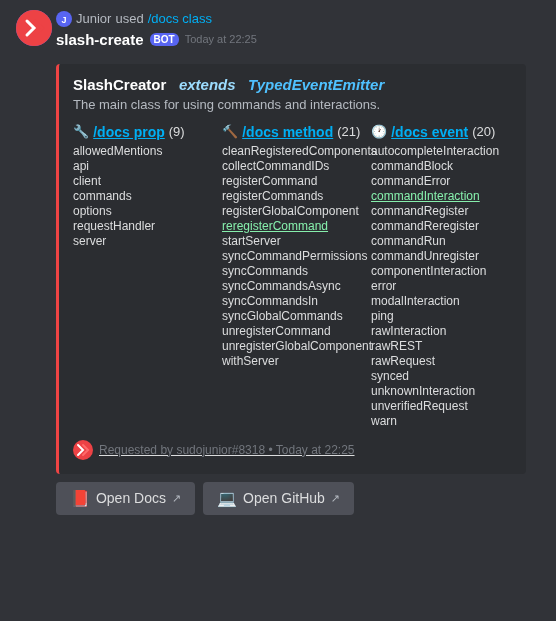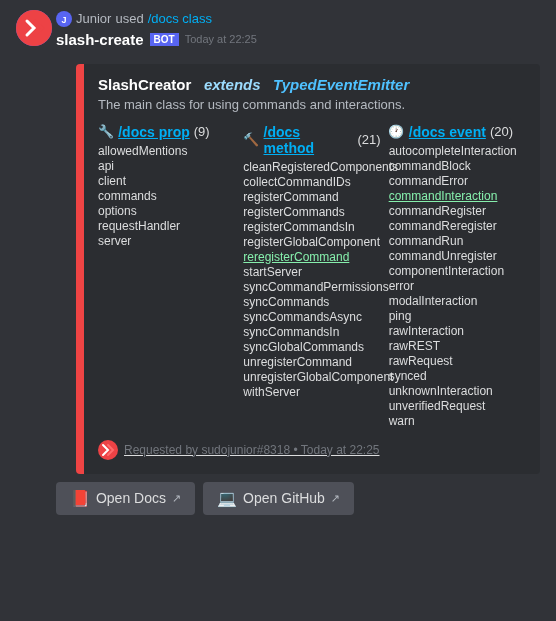--- a/index.html
+++ b/index.html
@@ -66,37 +66,37 @@
       font-weight: 600;
       color: #ffffff;
       font-size: 15px;
     }
     .bot-tag {
       background-color: #5865f2;
       color: white;
       font-size: 10px;
       font-weight: 700;
       padding: 1px 4px;
-      border-radius: 0;
+      border-radius: 6px;
       text-transform: uppercase;
     }
     .timestamp {
       color: #72767d;
       font-size: 11px;
     }
     .command-link {
       color: #00aff4;
       text-decoration: none;
     }
     .embed {
       background-color: #2b2d31;
-      border-left: 8px solid #ef4444;
+      border-left: 3px solid #ef4444;
       border-radius: 4px;
       padding: 12px 14px 14px 14px;
-      margin-left: 60px;
+      margin-left: 40px;
       margin-top: 2px;
       max-width: 470px;
     }
     .embed-title {
       font-size: 15px;
       font-weight: 600;
       color: #ffffff;
       margin-bottom: 4px;
     }
     .embed-title .class-name {
@@ -278,21 +278,20 @@
         <div class="field-header">
           <span class="field-icon">🔨</span>
           <span class="field-title">/docs method</span>
           <span class="field-count">(21)</span>
         </div>
         <div class="field-items">
           <span class="field-item">cleanRegisteredComponents</span>
           <span class="field-item">collectCommandIDs</span>
           <span class="field-item">registerCommand</span>
           <span class="field-item">registerCommands</span>
-          <span class="field-item">registerCommandsIn</span>
           <span class="field-item">registerGlobalComponent</span>
           <span class="field-item highlighted">reregisterCommand</span>
           <span class="field-item">startServer</span>
           <span class="field-item">syncCommandPermissions</span>
           <span class="field-item">syncCommands</span>
           <span class="field-item">syncCommandsAsync</span>
           <span class="field-item">syncCommandsIn</span>
           <span class="field-item">syncGlobalCommands</span>
           <span class="field-item">unregisterCommand</span>
           <span class="field-item">unregisterGlobalComponent</span>

